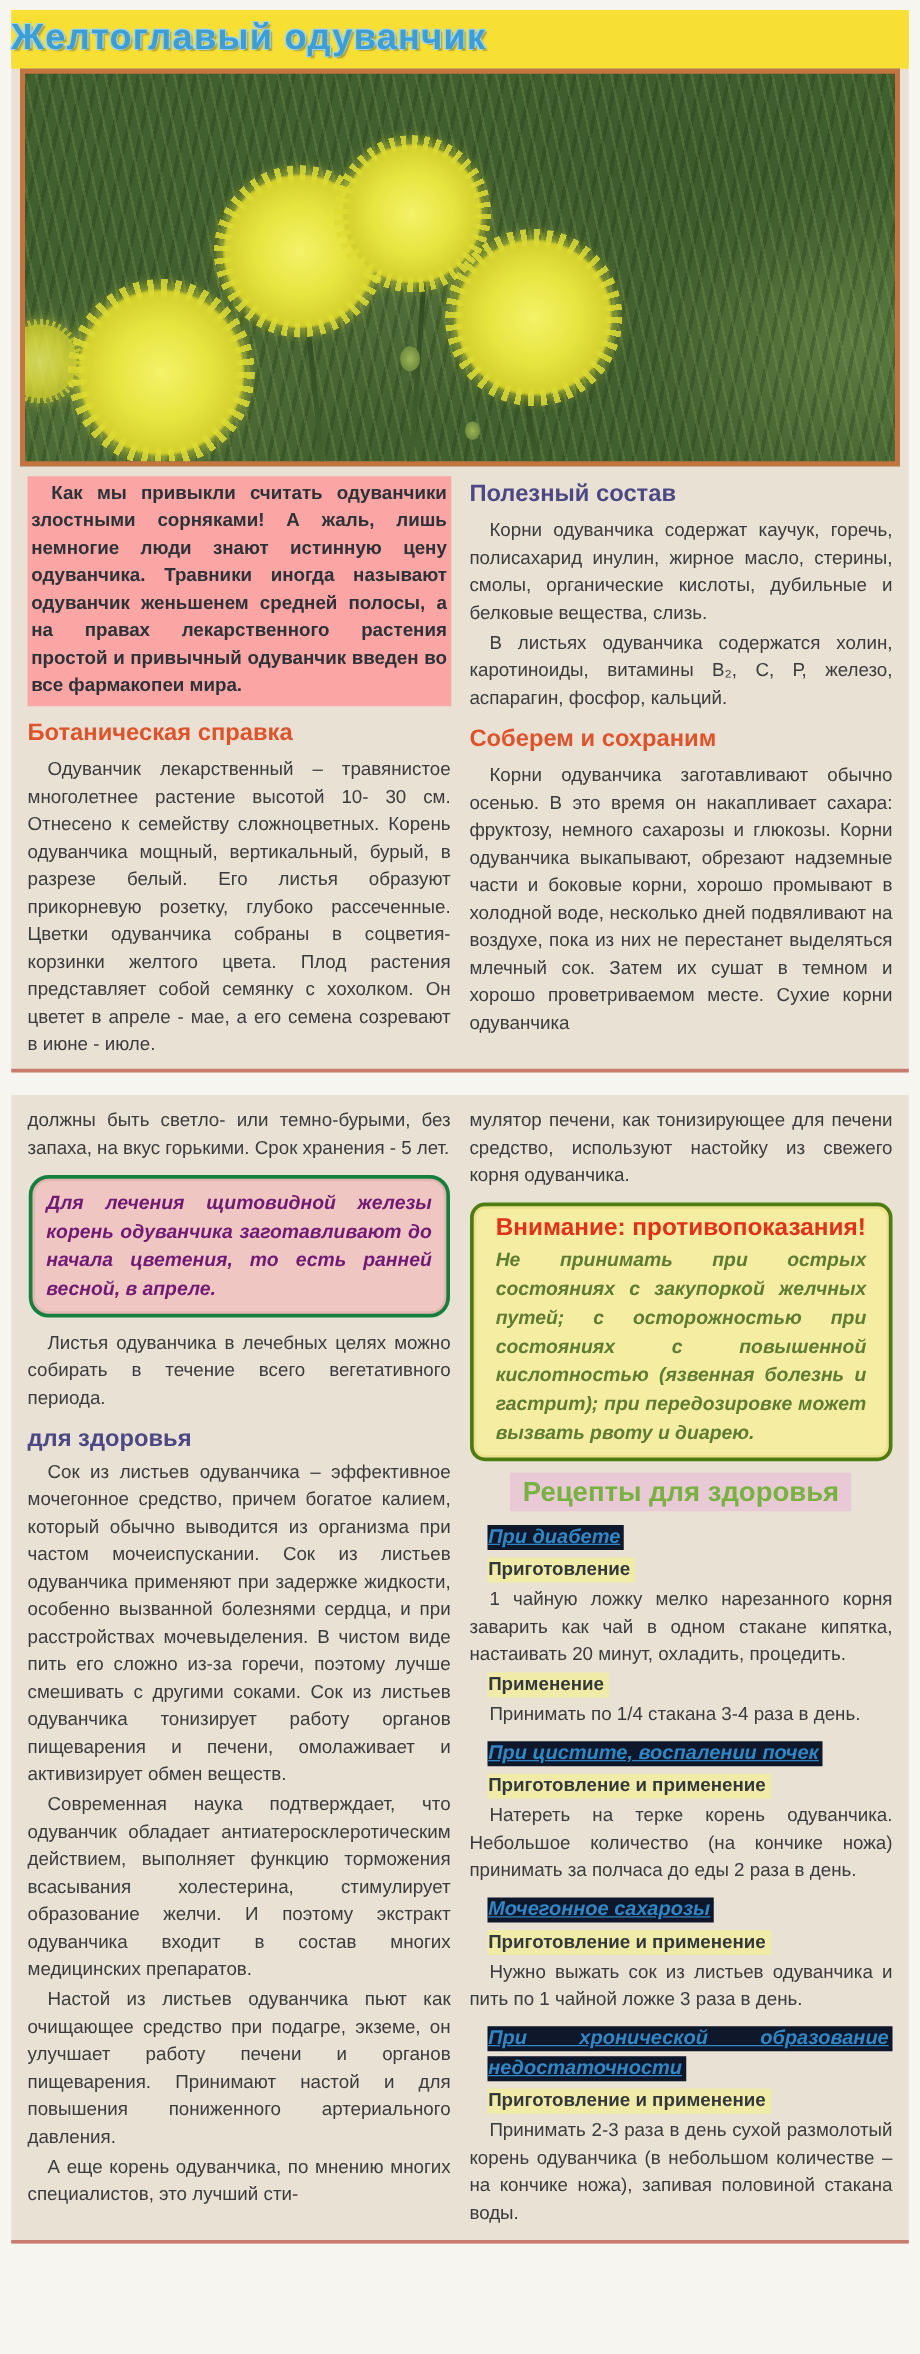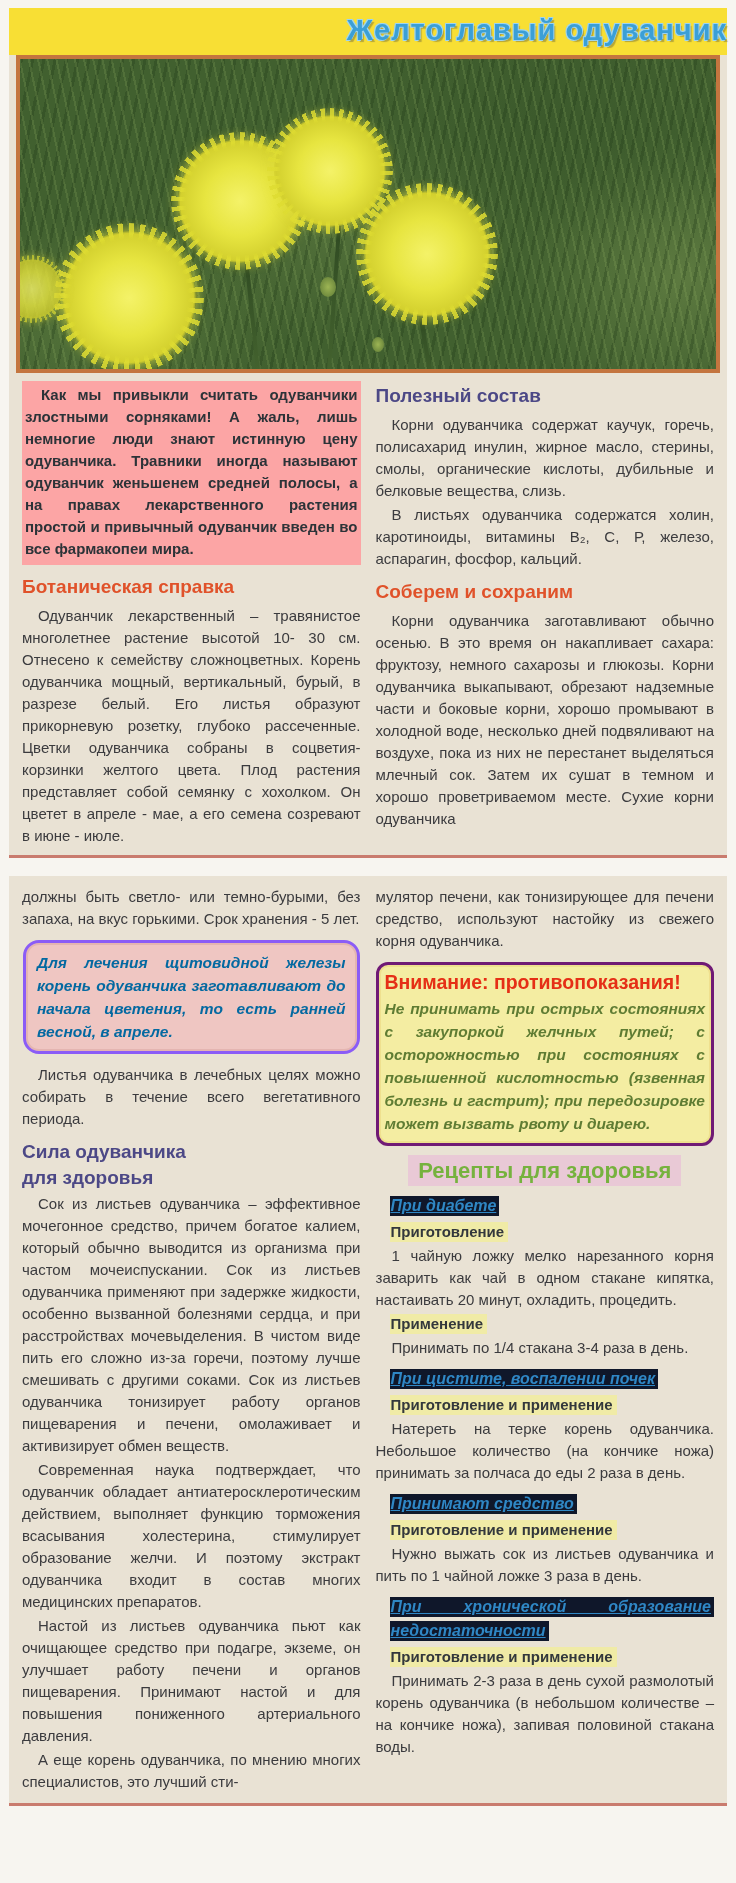--- a/index.html
+++ b/index.html
@@ -6,21 +6,21 @@
   body {
     width:736px; background:#f7f5f0;
     font-family:"Liberation Sans", sans-serif;
     color:#3b3b3e;
   }
   .sheet { background:#e9e2d4; margin:0 9px; }
   #sheet1 { margin-top:8px; border-bottom:3px solid #c97b6e; padding-bottom:6px; }
   .sheet-gap { height:18px; }
   #sheet2 { border-bottom:3px solid #c97b6e; padding:10px 0 8px; }
 
-  .title-band { background:#f8df34; padding:6px 0 8px; text-align:right; }
+  .title-band { background:#f8df34; padding:6px 0 8px; text-align:left; }
   .title-text {
     font-size:29px; font-weight:bold; color:#3b9fd6; letter-spacing:1px;
     text-shadow:-1px -1px 0 #9ed4ef, 1px -1px 0 #9ed4ef, -1px 1px 0 #9ed4ef,
                 2px 2px 1px rgba(60,60,60,.35);
   }
 
   .photo-frame {
     margin:0 7px 8px; border:4px solid #c4753f; height:310px;
     position:relative; overflow:hidden;
     background:
@@ -60,28 +60,28 @@
     padding:3px 3px 5px; margin-bottom:4px;
   }
   .h-orange, .h-purple {
     font-weight:bold; font-size:19px; line-height:26px;
     margin:9px 0 5px;
   }
   .h-orange { color:#e0522a; }
   .h-purple { color:#4c4886; }
 
   .tip-box {
-    border:3px solid #8b5cf6; border-radius:16px; background:#efc6c2;
-    color:#0369a1; font-weight:bold; font-style:italic;
+    border:3px solid #15803d; border-radius:16px; background:#efc6c2;
+    color:#701a75; font-weight:bold; font-style:italic;
     padding:8px 11px; margin:10px 1px; font-size:15.5px; line-height:23px;
     box-shadow:inset 0 0 0 2px #e4b5b1; text-align:justify;
   }
   .warn-box {
-    border:3px solid #701a75; border-radius:12px; background:#f4eda2;
-    padding:6px 6px 8px; margin:10px 0 6px;
+    border:3px solid #4d7c0f; border-radius:12px; background:#f4eda2;
+    padding:6px 18px 8px; margin:10px 0 6px;
     box-shadow:inset 0 0 0 2px #efe08e;
   }
   .warn-title { color:#e52f16; font-weight:bold; font-size:19.5px; margin:0 0 4px; text-indent:0 !important; }
   .warn-text {
     color:#5f7c33; font-weight:bold; font-style:italic;
     font-size:15.5px; line-height:23px; text-align:justify;
   }
 
   .recipes-head { text-align:center; margin:14px 0 10px; text-indent:0; }
   .recipes-head span { background:#e9c9d6; color:#76b23e; font-weight:bold; font-size:22px; padding:3px 10px; }
@@ -137,21 +137,20 @@
 <div class="sheet-gap"></div>
 
 <div class="sheet" id="sheet2">
   <div class="cols">
 
     <div class="col">
       <p class="noindent">должны быть светло- или темно-бурыми, без запаха, на вкус горькими. Срок хранения - 5 лет.</p>
       <div class="tip-box">Для лечения щитовидной железы корень одуванчика заготавливают до начала цветения, то есть ранней весной, в апреле.</div>
       <p>Листья одуванчика в лечебных целях можно собирать в течение всего вегетативного периода.</p>
       <div class="h-purple" style="margin-bottom:2px;">
-        <div>Сила одуванчика</div>
         <div>для здоровья</div>
       </div>
       <p>Сок из листьев одуванчика – эффективное мочегонное средство, причем богатое калием, который обычно выводится из организма при частом мочеиспускании. Сок из листьев одуванчика применяют при задержке жидкости, особенно вызванной болезнями сердца, и при расстройствах мочевыделения. В чистом виде пить его сложно из-за горечи, поэтому лучше смешивать с другими соками. Сок из листьев одуванчика тонизирует работу органов пищеварения и печени, омолаживает и активизирует обмен веществ.</p>
       <p>Современная наука подтверждает, что одуванчик обладает антиатеросклеротическим действием, выполняет функцию торможения всасывания холестерина, стимулирует образование желчи. И поэтому экстракт одуванчика входит в состав многих медицинских препаратов.</p>
       <p>Настой из листьев одуванчика пьют как очищающее средство при подагре, экземе, он улучшает работу печени и органов пищеварения. Принимают настой и для повышения пониженного артериального давления.</p>
       <p>А еще корень одуванчика, по мнению многих специалистов, это лучший сти-</p>
     </div>
 
     <div class="col">
       <p class="noindent">мулятор печени, как тонизирующее для печени средство, используют настойку из свежего корня одуванчика.</p>
@@ -184,21 +183,21 @@
           <span>При цистите, воспалении почек</span>
         </div>
         <div class="step-label">
           <span>Приготовление и применение</span>
         </div>
         <p>Натереть на терке корень одуванчика. Небольшое количество (на кончике ножа) принимать за полчаса до еды 2 раза в день.</p>
       </div>
 
       <div>
         <div class="recipe-title">
-          <span>Принимают средство</span>
+          <span>Мочегонное сахарозы</span>
         </div>
         <div class="step-label">
           <span>Приготовление и применение</span>
         </div>
         <p>Нужно выжать сок из листьев одуванчика и пить по 1 чайной ложке 3 раза в день.</p>
       </div>
 
       <div>
         <div class="recipe-title">
           <span>При хронической образование недостаточности</span>

